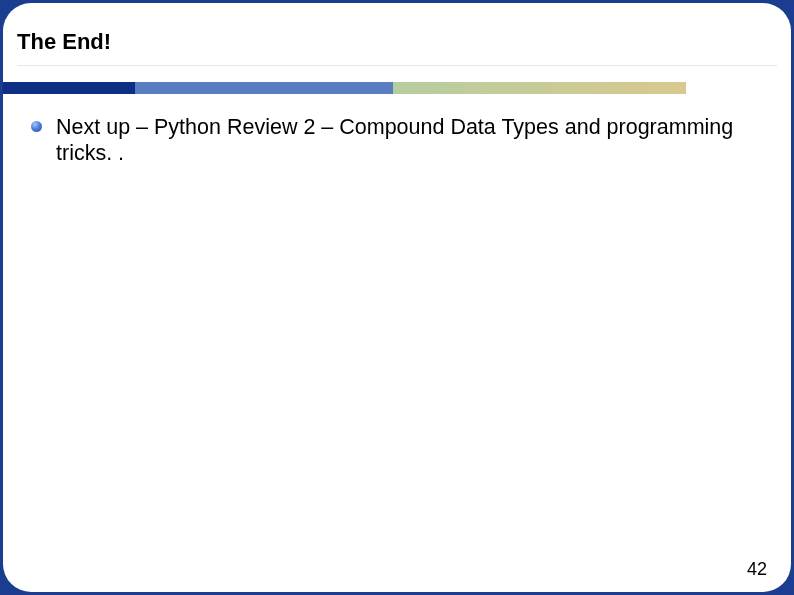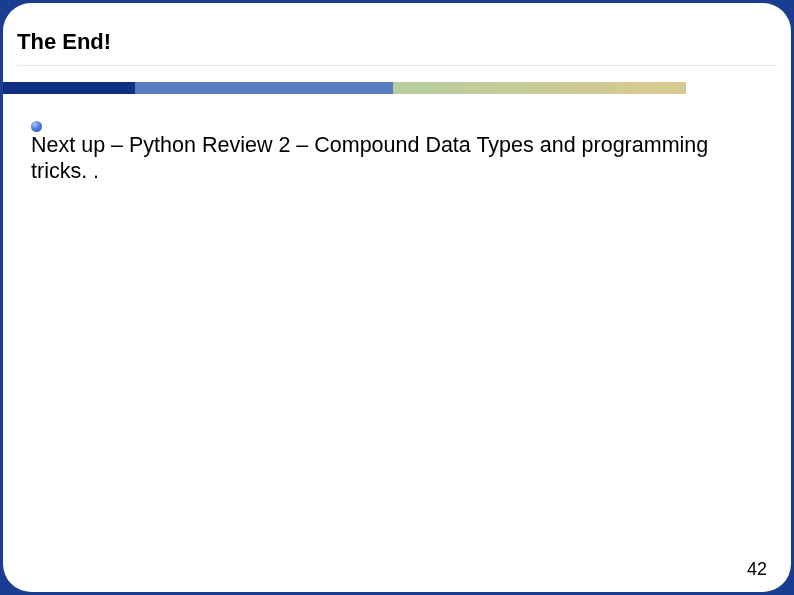--- a/index.html
+++ b/index.html
@@ -33,21 +33,21 @@
   .seg-b { background: #5a7dc2; flex: 0 0 258px; height: 12px; }
   .seg-c { background-image: linear-gradient(90deg, #b6cda0, #d9c98e); flex: 0 0 293px; height: 12px; }
   .seg-d { background: #ffffff; flex: 1 1 auto; height: 12px; }
 
   .content {
     padding: 20px 36px 0 28px;
   }
   .bullet-item {
     display: flex;
     align-items: flex-start;
-    flex-direction: column;
+    gap: 14px;
   }
   .bullet-icon {
     width: 11px; height: 11px;
     border-radius: 50%;
     background: radial-gradient(circle at 35% 30%, #a6c7ff 0%, #4d7fd6 45%, #1e4fa8 100%);
     margin-top: 7px;
     flex: 0 0 11px;
   }
   .bullet-text {
     font-size: 21.5px;

